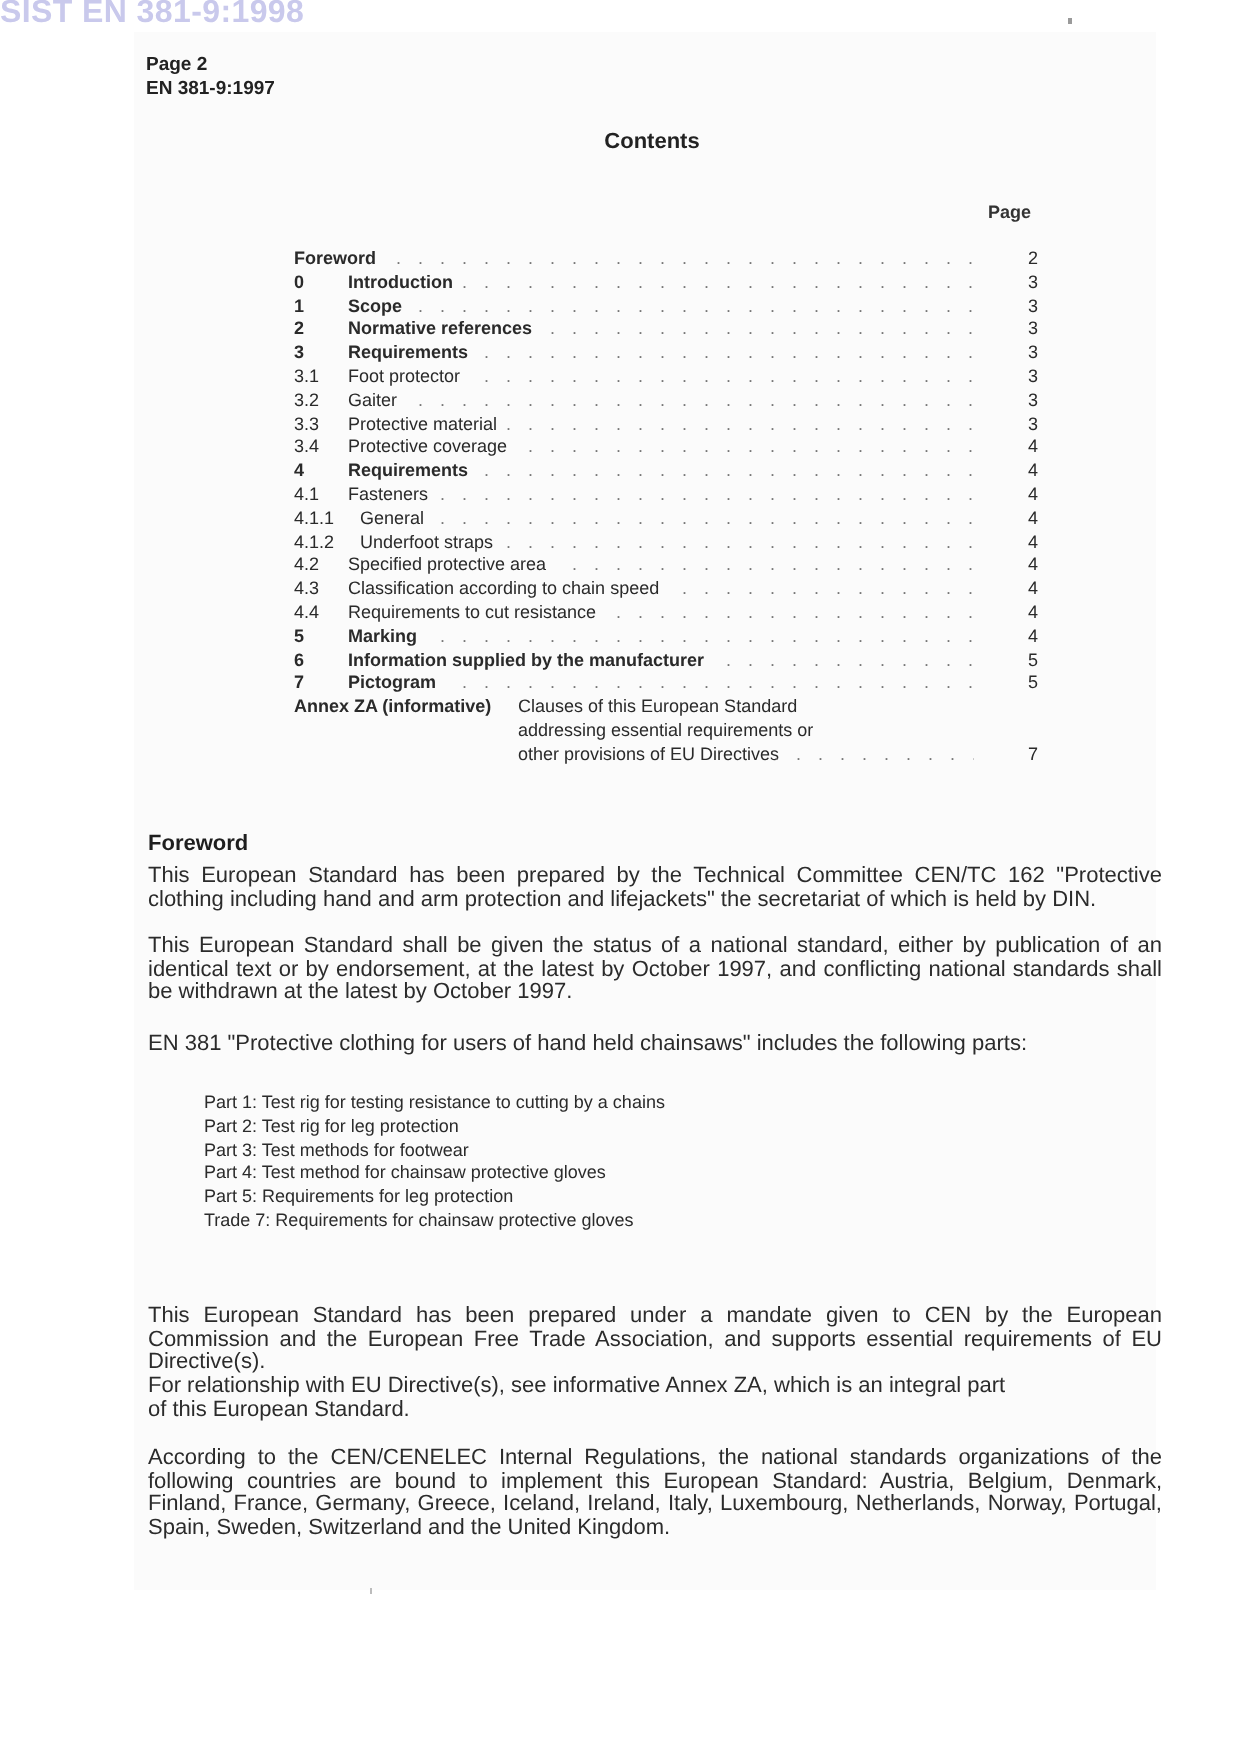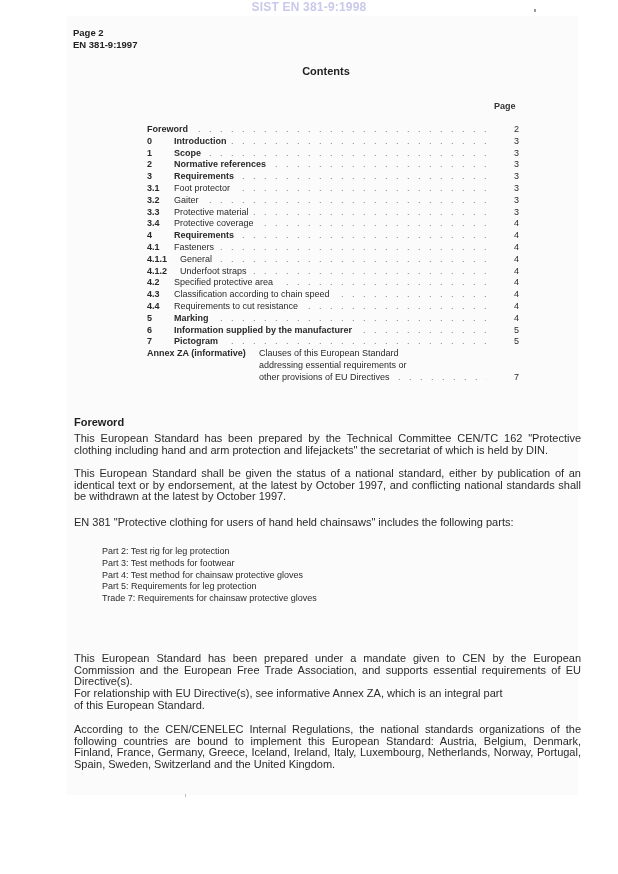--- a/index.html
+++ b/index.html
@@ -13,22 +13,22 @@
     position: relative;
     overflow: hidden;
     font-family: "Liberation Sans", "DejaVu Sans", sans-serif;
     color: #1a1a1a;
   }
   .watermark {
     position: absolute;
     top: 0;
     left: 0;
     width: 618px;
-    text-align: center;
-    font-size: 12px;
+    text-align: left;
+    font-size: 16px;
     font-weight: bold;
     color: #c9c9ec;
     letter-spacing: 0.2px;
     line-height: 14px;
   }
   .corner-mark {
     position: absolute;
     top: 9px;
     left: 534px;
     width: 2px;
@@ -81,21 +81,20 @@
     height: 11.8px;
     font-size: 9px;
     line-height: 11.8px;
     white-space: nowrap;
     color: #2a2a2a;
   }
   .toc-num {
     position: absolute;
     left: 0;
     top: 0;
-    font-weight: bold;
   }
   .toc-title {
     position: absolute;
     left: 27px;
     top: 0;
     background: #fbfbfb;
     padding-right: 4px;
     z-index: 2;
   }
   .toc-title.sub { left: 33px; }
@@ -332,20 +331,21 @@
   </div>
 </div>
 
 <div class="section-heading">Foreword</div>
 
 <p class="para" style="top:433px;margin:0;">This European Standard has been prepared by the Technical Committee CEN/TC 162 "Protective clothing including hand and arm protection and lifejackets" the secretariat of which is held by DIN.</p>
 <p class="para" style="top:468px;margin:0;">This European Standard shall be given the status of a national standard, either by publication of an identical text or by endorsement, at the latest by October 1997, and conflicting national standards shall be withdrawn at the latest by October 1997.</p>
 <p class="para left" style="top:517px;margin:0;">EN 381 "Protective clothing for users of hand held chainsaws" includes the following parts:</p>
 
 <div class="parts">
+  <div class="part-item">Part 1: Test rig for testing resistance to cutting by a chains</div>
   <div class="part-item">Part 2: Test rig for leg protection</div>
   <div class="part-item">Part 3: Test methods for footwear</div>
   <div class="part-item">Part 4: Test method for chainsaw protective gloves</div>
   <div class="part-item">Part 5: Requirements for leg protection</div>
   <div class="part-item">Trade 7: Requirements for chainsaw protective gloves</div>
 </div>
 
 <p class="para" style="top:653px;margin:0;">This European Standard has been prepared under a mandate given to CEN  by the European Commission and the European Free Trade Association, and supports essential requirements of EU Directive(s).</p>
 <p class="para left" style="top:688px;margin:0;width:440px;">For relationship with EU Directive(s), see informative Annex ZA, which is an integral part of this European Standard.</p>
 <p class="para" style="top:724px;margin:0;">According to the CEN/CENELEC Internal Regulations, the national standards organizations of the following countries are bound to implement this European Standard: Austria, Belgium, Denmark, Finland, France, Germany, Greece, Iceland, Ireland, Italy, Luxembourg, Netherlands, Norway, Portugal, Spain, Sweden, Switzerland and the United Kingdom.</p>

